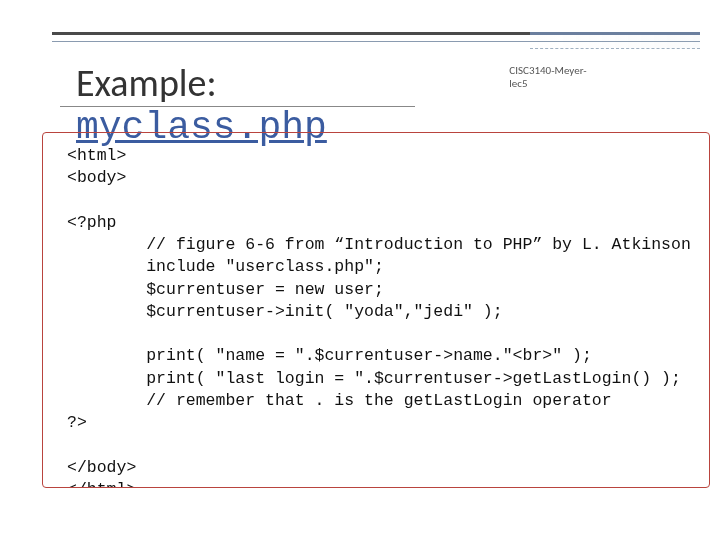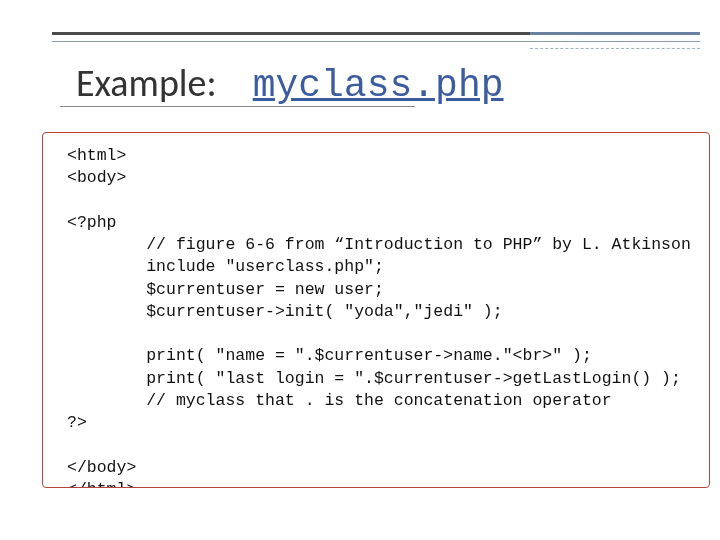--- a/index.html
+++ b/index.html
@@ -89,32 +89,33 @@
 <body>
 
 <div class="top-rule"></div>
 
 <div class="header">
   <span>
     <span class="title-prefix">Example:</span>
     <span> </span>
     <span class="title-link">myclass.php</span>
   </span>
+  <span class="header-right">CISC3140-Meyer-lec5</span>
 </div>
 
 <div class="title-rule"></div>
 
 <div class="code-box"><span>&lt;html&gt;</span>
 <span>&lt;body&gt;</span>
 <span></span>
 <span>&lt;?php</span>
 <span>        // figure 6-6 from “Introduction to PHP” by L. Atkinson</span>
 <span>        include "userclass.php";</span>
 <span>        $currentuser = new user;</span>
 <span>        $currentuser-&gt;init( "yoda","jedi" );</span>
 <span></span>
 <span>        print( "name = ".$currentuser-&gt;name."&lt;br&gt;" );</span>
 <span>        print( "last login = ".$currentuser-&gt;getLastLogin() );</span>
-<span>        // myclass that . is the concatenation operator</span>
+<span>        // remember that . is the getLastLogin operator</span>
 <span>?&gt;</span>
 <span></span>
 <span>&lt;/body&gt;</span>
 <span>&lt;/html&gt;</span></div>
 
 </body></html>

